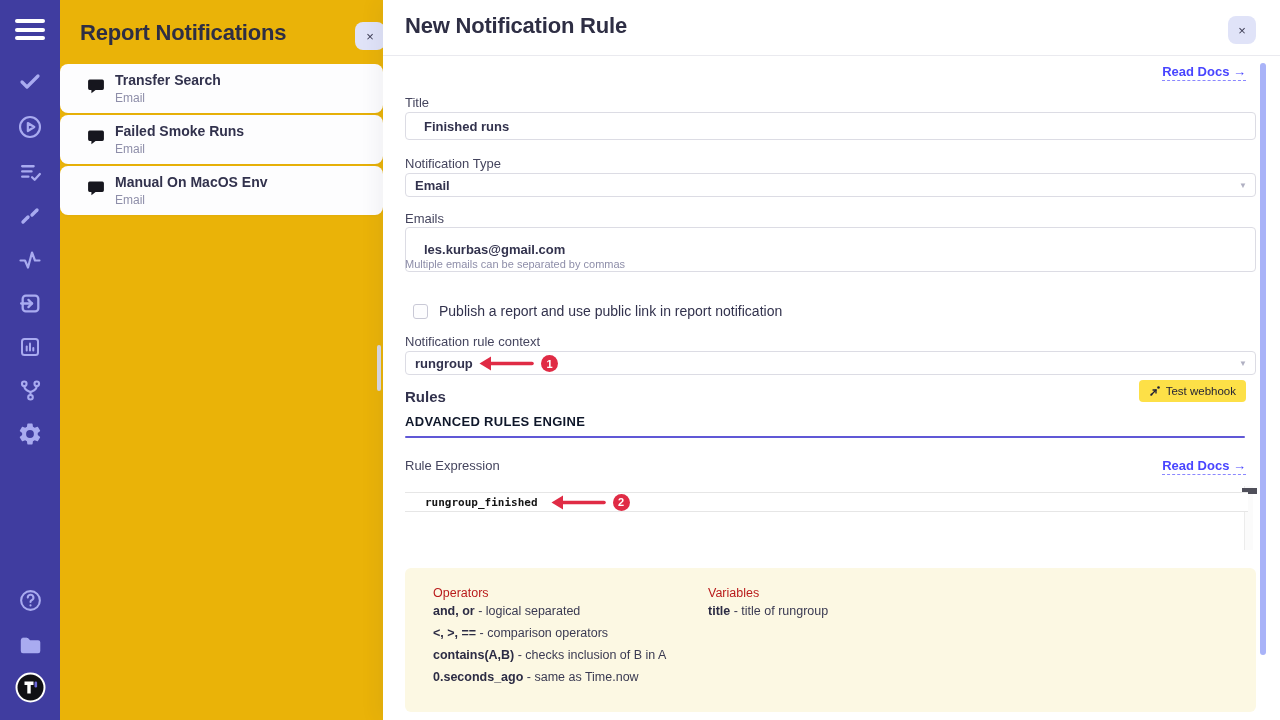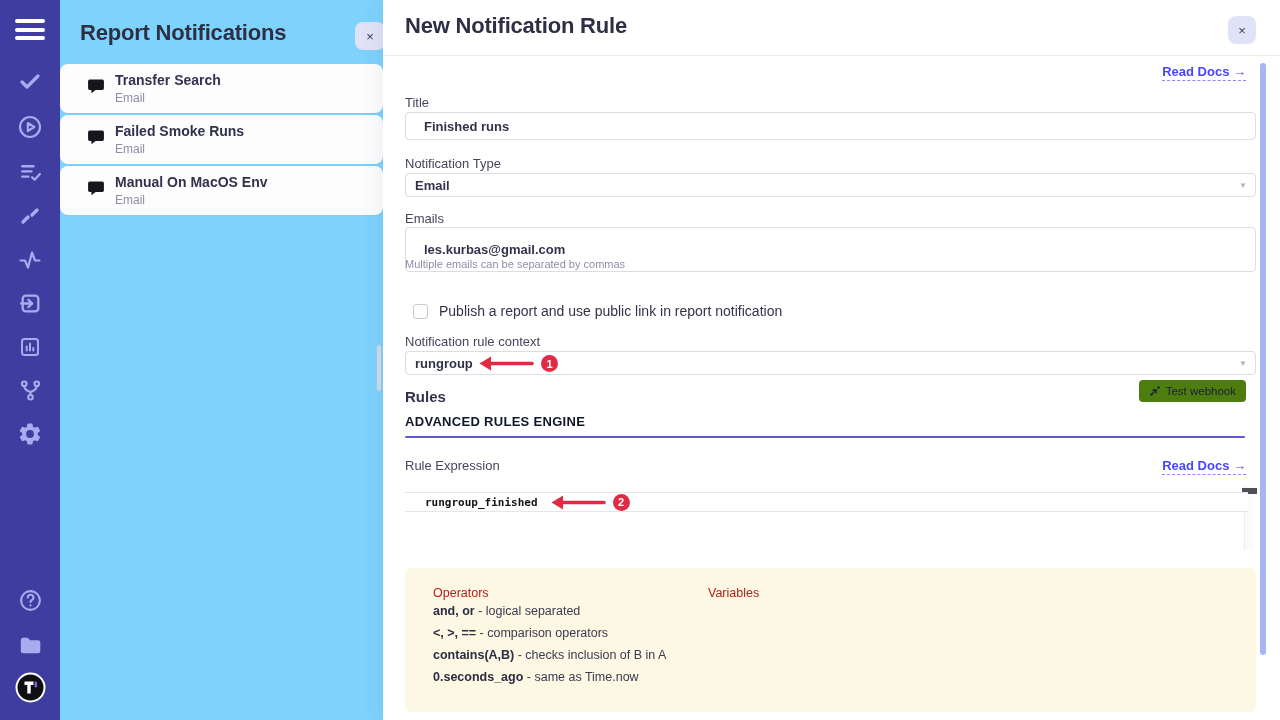--- a/index.html
+++ b/index.html
@@ -6,21 +6,21 @@
   html,body { width:1280px; height:720px; font-family:"Liberation Sans", sans-serif; background:#fff; overflow:hidden; }
 
   
   .sidebar { position:absolute; left:0; top:0; width:60px; height:720px; background:#403da0; z-index:10; }
   .side-icon { position:absolute; left:0; width:60px; display:flex; justify-content:center; cursor:pointer; }
   .side-icon svg { display:block; }
   .hamburger { position:absolute; left:15px; top:19px; width:30px; cursor:pointer; }
   .hamburger span { display:block; width:30px; height:4px; background:#ffffff; border-radius:2px; margin-bottom:4.5px; }
 
   
-  .panel { position:absolute; left:60px; top:0; width:323px; height:720px; background:#7dd3fc; z-index:1;padding-left:44px; }
+  .panel { position:absolute; left:60px; top:0; width:323px; height:720px; background:#eab308; z-index:1;padding-left:44px; }
   .panel-title { position:absolute; left:20px; top:20px; font-size:22px; font-weight:700; color:#2e2e44; letter-spacing:-0.2px; }
   .panel-close { position:absolute; left:295px; top:22px; width:30px; height:28px; background:#e0e3f8; border-radius:8px; display:flex; align-items:center; justify-content:center; color:#3c3c54; font-size:13px; cursor:pointer; }
   .notif-list { position:absolute; left:0; top:64px; width:323px; }
   .notif-item { position:relative; width:100%; height:49px; background:#fdfdfe; border-radius:8px; margin-bottom:2px; box-shadow:0 1px 2px rgba(50,50,77,0.04); cursor:pointer; }
   .notif-item .bubble { position:absolute; left:26px; top:14px; }
   .notif-item .nt { position:absolute; left:55px; top:8px; font-size:14px; font-weight:700; color:#32324d; }
   .notif-item .ns { position:absolute; left:55px; top:27px; font-size:12px; color:#8e8ea9; }
   .panel-scroll-thumb { position:absolute; left:317px; top:345px; width:4px; height:46px; background:#d9d9e3; border-radius:2px; z-index:2; }
 
   
@@ -43,21 +43,21 @@
   .lbl-title { top:39px; }   .in-title { top:56px; height:28px; }
   .lbl-type { top:100px; }   .sel-type { top:117px; height:24px; }
   .lbl-emails { top:155px; } .in-emails { top:171px; height:45px; }
   .help-emails { top:202px; }
   .chk-row { position:absolute; left:8px; top:247px; display:flex; align-items:center; gap:11px; cursor:pointer; }
   .chk { width:15px; height:15px; border:1px solid #c9c9d6; border-radius:3px; background:#fdfdfe; }
   .chk-label { font-size:14px; color:#32324d; }
   .lbl-context { top:278px; } .sel-context { top:295px; height:24px; }
 
   .rules-heading { position:absolute; left:0; top:332px; font-size:15px; font-weight:700; color:#32324d; }
-  .test-webhook { position:absolute; right:10px; top:324px; height:22px; background:#4d7c0f; border:none; border-radius:4px; font-family:"Liberation Sans", sans-serif; font-size:11.5px; color:#1f1f35; display:flex; align-items:center; gap:5px; padding:0 10px; cursor:pointer; }
+  .test-webhook { position:absolute; right:10px; top:324px; height:22px; background:#fde047; border:none; border-radius:4px; font-family:"Liberation Sans", sans-serif; font-size:11.5px; color:#1f1f35; display:flex; align-items:center; gap:5px; padding:0 10px; cursor:pointer; }
   .tab { position:absolute; left:0; top:358px; width:840px; text-align:left; font-size:13px; font-weight:600; letter-spacing:0.3px; color:#0f172a; cursor:pointer; }
   .tab-underline { position:absolute; left:0; top:380px; width:840px; height:2px; background:#6058d6; border-radius:1px; }
   .lbl-expr { top:402px; }
 
   .editor { position:absolute; left:0; top:428px; width:852px; height:76px; background:#fff; }
   .editor-track { position:absolute; right:4px; top:2px; width:9px; height:64px; background:#fbfbfb; border-left:1px solid #ececec; }
   .editor-hthumb { position:absolute; right:0; top:4px; width:15px; height:6px; background:#4f4f5a; }
   .active-line { position:absolute; left:0; top:8px; width:843px; height:20px; background:#fff; border-top:1px solid #e6e6e6; border-bottom:1px solid #e6e6e6; display:flex; align-items:center; }
   .code-text { margin-left:20px; font-family:"DejaVu Sans Mono", monospace; font-size:11px; font-weight:700; color:#141414; }
 
@@ -272,18 +272,19 @@
     <div class="help-box">
       <div>
         <div class="help-col-title">Operators</div>
         <div class="help-item"><b>and, or</b><span> - logical separated</span></div>
         <div class="help-item"><b>&lt;, &gt;, ==</b><span> - comparison operators</span></div>
         <div class="help-item"><b>contains(A,B)</b><span> - checks inclusion of B in A</span></div>
         <div class="help-item"><b>0.seconds_ago</b><span> - same as Time.now</span></div>
       </div>
       <div>
         <div class="help-col-title">Variables</div>
+        <div class="help-item"><b>title</b><span> - title of rungroup</span></div>
       </div>
     </div>
   </div>
 
   <div class="win-scroll-thumb"></div>
 </section>
 
 </body></html>

